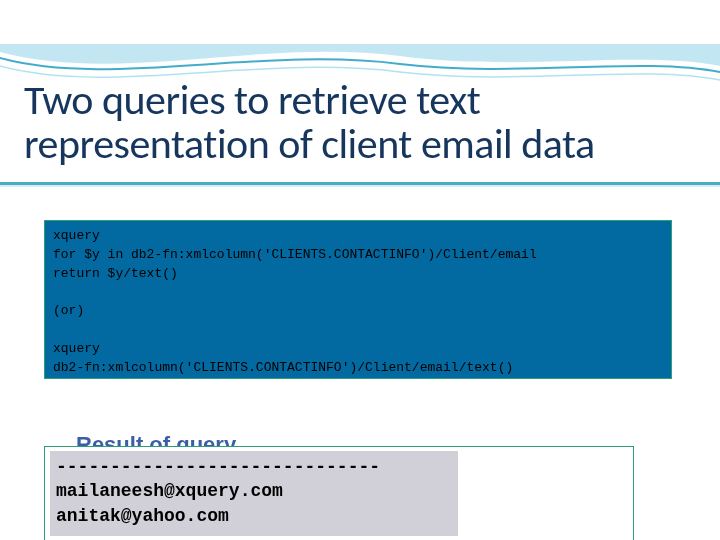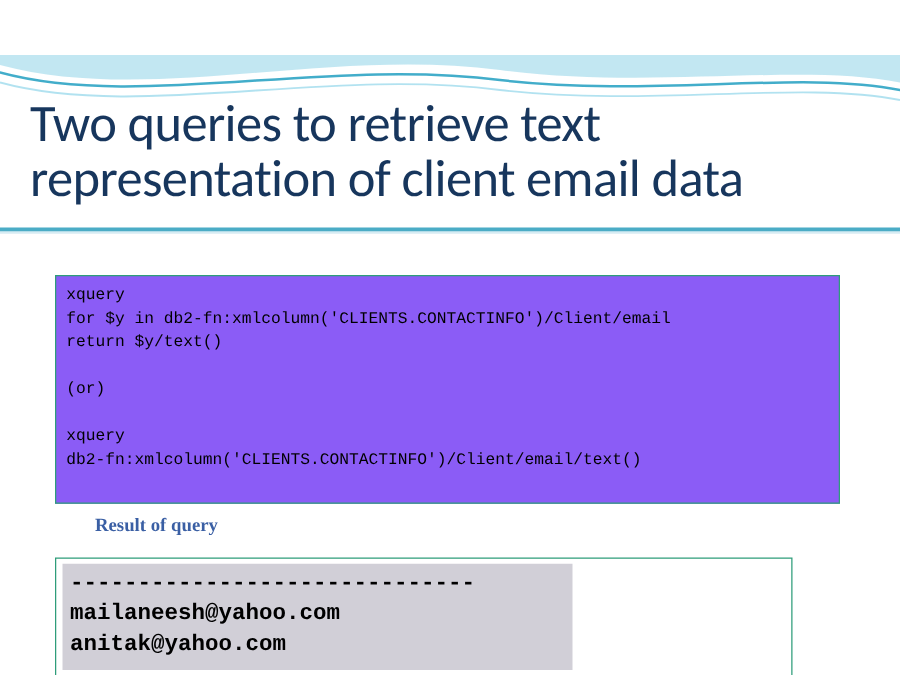--- a/index.html
+++ b/index.html
@@ -49,35 +49,35 @@
     background: #4bacc6;
     box-shadow: 0 2px 0 0 #d7ecf3;
     z-index: 1;
   }
   .code-box {
     position: absolute;
     left: 44px;
     top: 176px;
     width: 628px;
     border: 1px solid #2e9d7a;
-    background: #8b5cf6;
-    padding: 6px 8px 24px 8px;
+    background: #0369a1;
+    padding: 6px 8px 0 8px;
     font-family: "Courier New", monospace;
     font-size: 13px;
     line-height: 1.45;
     color: #000;
     white-space: pre;
     box-sizing: border-box;
   }
   .result-label {
     position: absolute;
     left: 76px;
-    top: 369px;
-    font-family: Liberation Serif, serif;
-    font-size: 15px;
+    top: 388px;
+    font-family: Liberation Sans, sans-serif;
+    font-size: 22px;
     font-weight: 700;
     color: #3a5fa4;
   }
   .result-box-outer {
     position: absolute;
     left: 44px;
     top: 402px;
     width: 590px;
     height: 102px;
     border: 1px solid #2e9d7a;
@@ -128,18 +128,18 @@
 
 (or)
 
 xquery
 db2-fn:xmlcolumn('CLIENTS.CONTACTINFO')/Client/email/text()</div>
 
   <div class="result-label">Result of query</div>
 
   <div class="result-box-outer"></div>
   <div class="result-box-inner"><span>------------------------------</span>
-<span>mailaneesh@yahoo.com</span>
+<span>mailaneesh@xquery.com</span>
 <span>anitak@yahoo.com</span></div>
 
   <div class="page-number">19</div>
 
 </div>
 
 </body></html>

